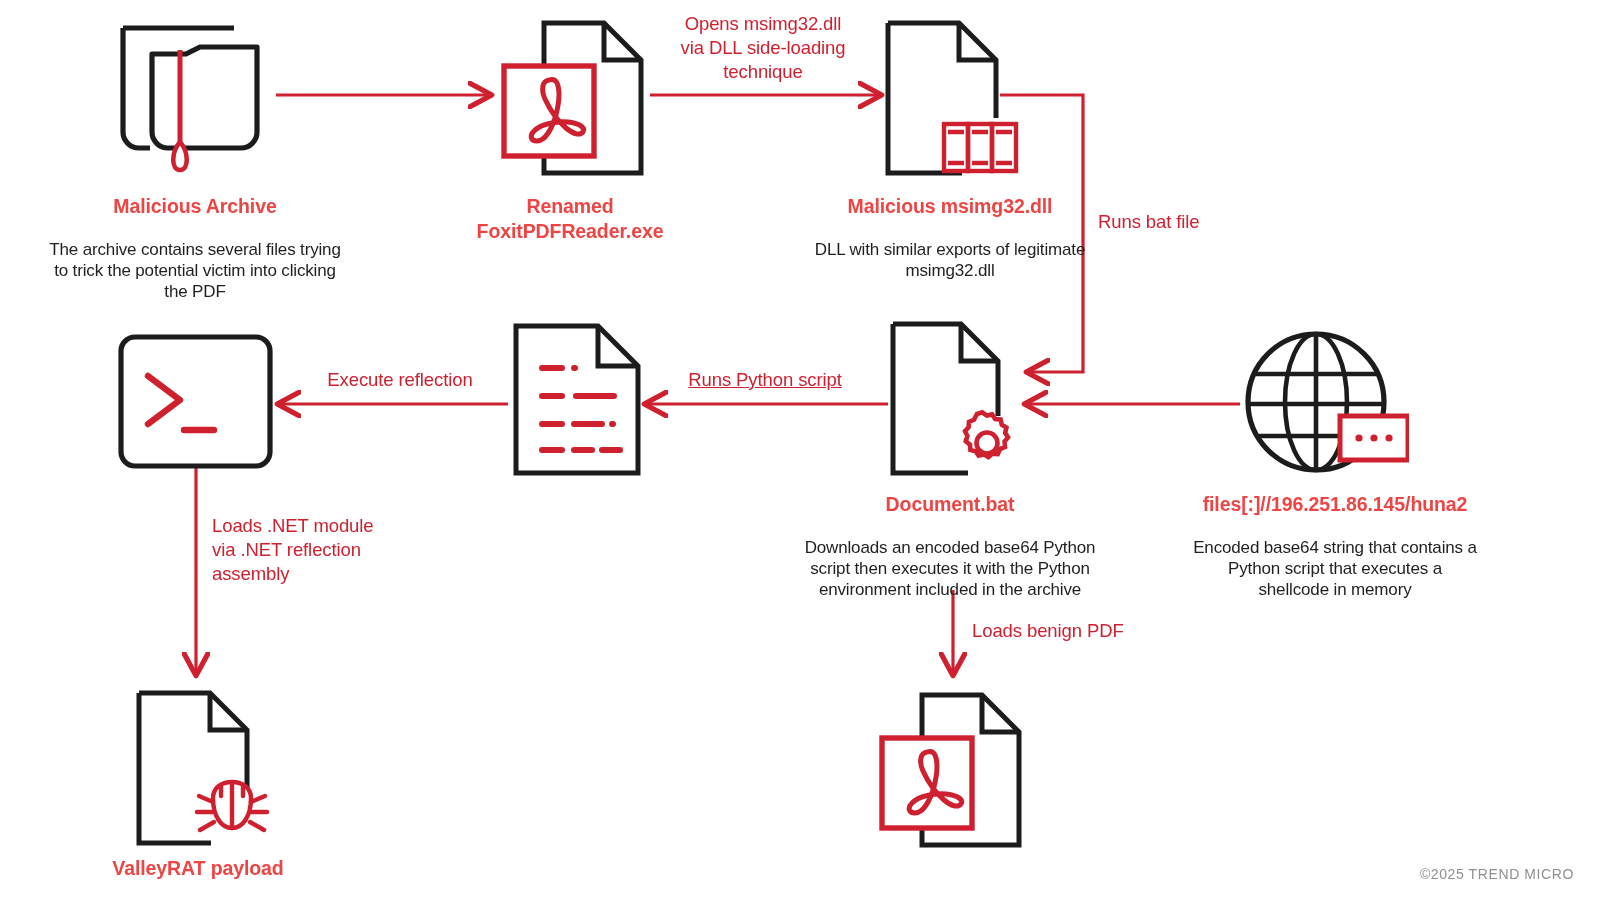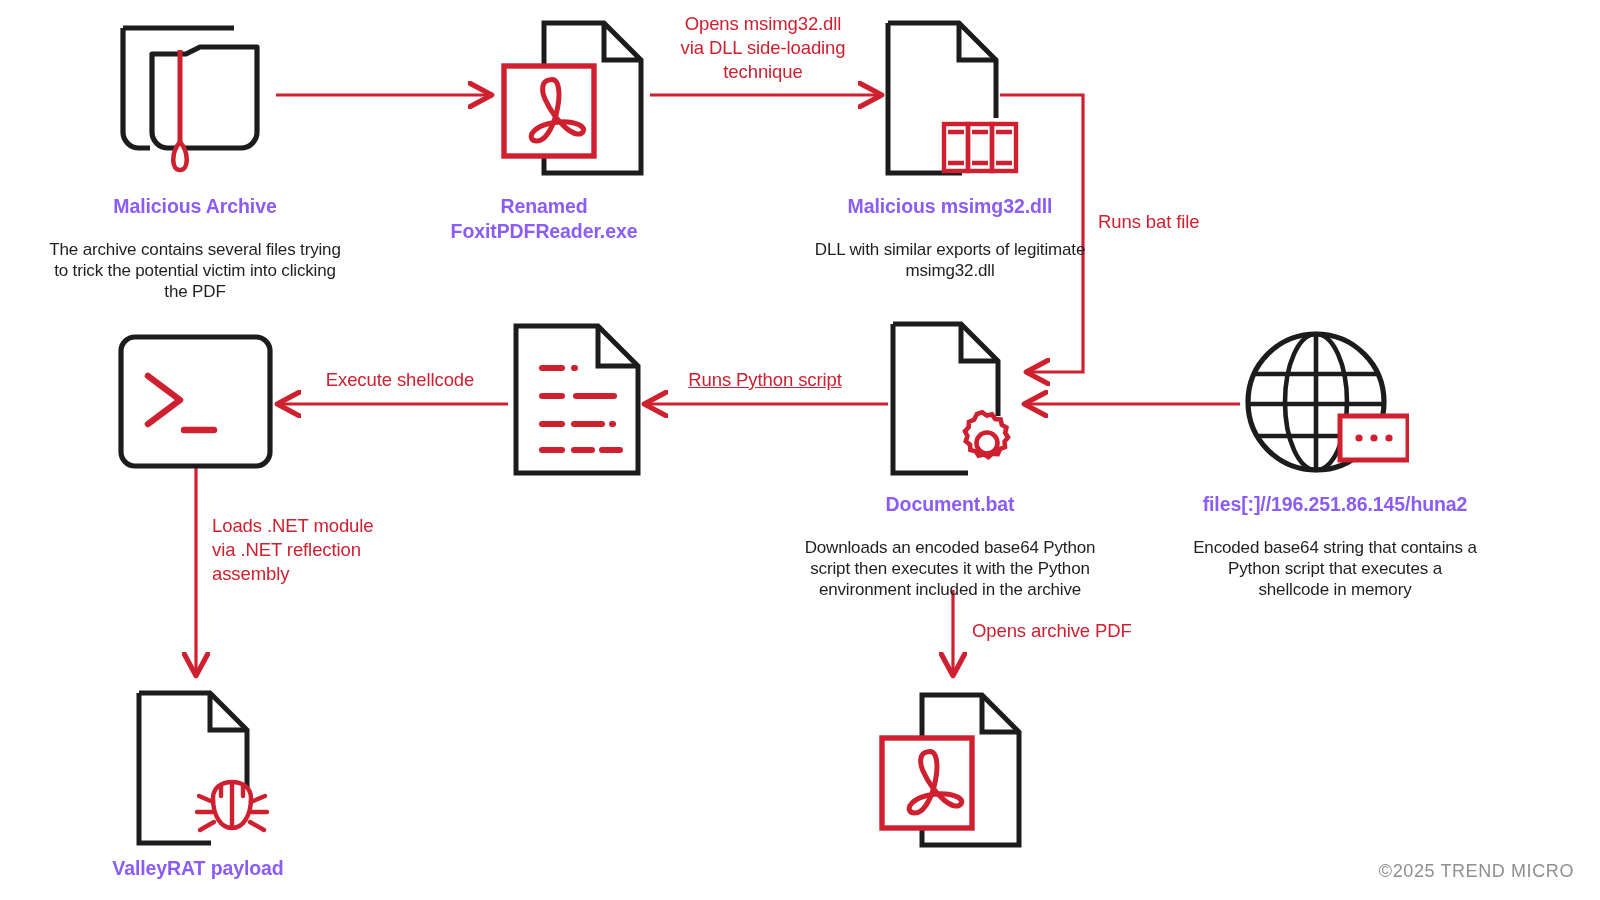--- a/index.html
+++ b/index.html
@@ -24,21 +24,21 @@
     position: absolute;
   }
   .caption {
     position: absolute;
     text-align: center;
     line-height: 1.26;
   }
   .caption .title {
     font-weight: bold;
     font-size: 19.5px;
-    color: #8b5cf6;
+    color: #ef4444;
     display: block;
     letter-spacing: -0.1px;
   }
   .caption .desc {
     display: block;
     font-size: 17px;
     color: #1f1f1f;
     margin-top: 20px;
     letter-spacing: -0.15px;
   }
@@ -61,21 +61,21 @@
     top: 0;
     width: 1600px;
     height: 900px;
     overflow: visible;
     pointer-events: none;
   }
   .copyright {
     position: absolute;
     right: 26px;
     bottom: 18px;
-    font-size: 18px;
+    font-size: 14px;
     color: #8f8f8f;
     letter-spacing: 0.6px;
   }
 </style>
 </head>
 <body>
 
 <div id="stage">
 
   <svg class="arrows" viewBox="0 0 1600 900">
@@ -134,21 +134,21 @@
 
   <div class="node" style="left:500px; top:18px; width:150px; height:160px;">
     <svg width="150" height="160" viewBox="0 0 150 160">
       <path d="M44,5 L104,5 L141,42 L141,155 L44,155 Z" fill="#ffffff" stroke="#1c1c1c" stroke-width="5" stroke-linejoin="miter"></path>
       <path d="M104,5 L104,42 L141,42" fill="none" stroke="#1c1c1c" stroke-width="5" stroke-linejoin="miter"></path>
       <rect x="4" y="48" width="90" height="90" fill="#ffffff" stroke="#cf2030" stroke-width="5.4"></rect>
       <path d="M49,62 c-7,1 -8,10 -4,19 c5,11 13,22 21,29 c7,6 14,8 17,4 c3,-5 -5,-9 -15,-10
                c-12,-1 -27,2 -34,9 c-5,5 -3,10 3,10 c8,0 15,-12 19,-26 c3,-12 4,-25 1,-32 c-2,-4 -5,-4 -8,-3 Z" fill="none" stroke="#cf2030" stroke-width="5" stroke-linejoin="round"></path>
     </svg>
   </div>
-  <div class="caption" style="left:404px; top:194px; width:280px;">
+  <div class="caption" style="left:430px; top:194px; width:280px;">
     <span class="title">Renamed</span>
     <span class="title">FoxitPDFReader.exe</span>
   </div>
 
   <div class="node" style="left:882px; top:18px; width:140px; height:160px;">
     <svg width="140" height="160" viewBox="0 0 140 160">
       <path d="M6,5 L77,5 L114,42 L114,100" fill="none" stroke="#1c1c1c" stroke-width="5" stroke-linejoin="miter"></path>
       <path d="M6,5 L6,155 L80,155" fill="none" stroke="#1c1c1c" stroke-width="5" stroke-linejoin="miter"></path>
       <path d="M77,5 L77,42 L114,42" fill="none" stroke="#1c1c1c" stroke-width="5" stroke-linejoin="miter"></path>
       <g fill="none" stroke="#cf2030" stroke-width="4.4">
@@ -268,28 +268,28 @@
 
   <div class="edge-label left" style="left:1098px; top:210px; width:190px;">
     <div>Runs bat file</div>
   </div>
 
   <div class="edge-label center" style="left:660px; top:368px; width:210px;text-decoration:underline;">
     <div>Runs Python script</div>
   </div>
 
   <div class="edge-label center" style="left:300px; top:368px; width:200px;">
-    <div>Execute shellcode</div>
+    <div>Execute reflection</div>
   </div>
 
   <div class="edge-label left" style="left:212px; top:514px; width:230px;">
     <div>Loads .NET module</div>
     <div>via .NET reflection</div>
     <div>assembly</div>
   </div>
 
   <div class="edge-label left" style="left:972px; top:619px; width:220px;">
-    <div>Opens archive PDF</div>
+    <div>Loads benign PDF</div>
   </div>
 
   <div class="copyright">©2025 TREND MICRO</div>
 
 </div>
 
 </body></html>

